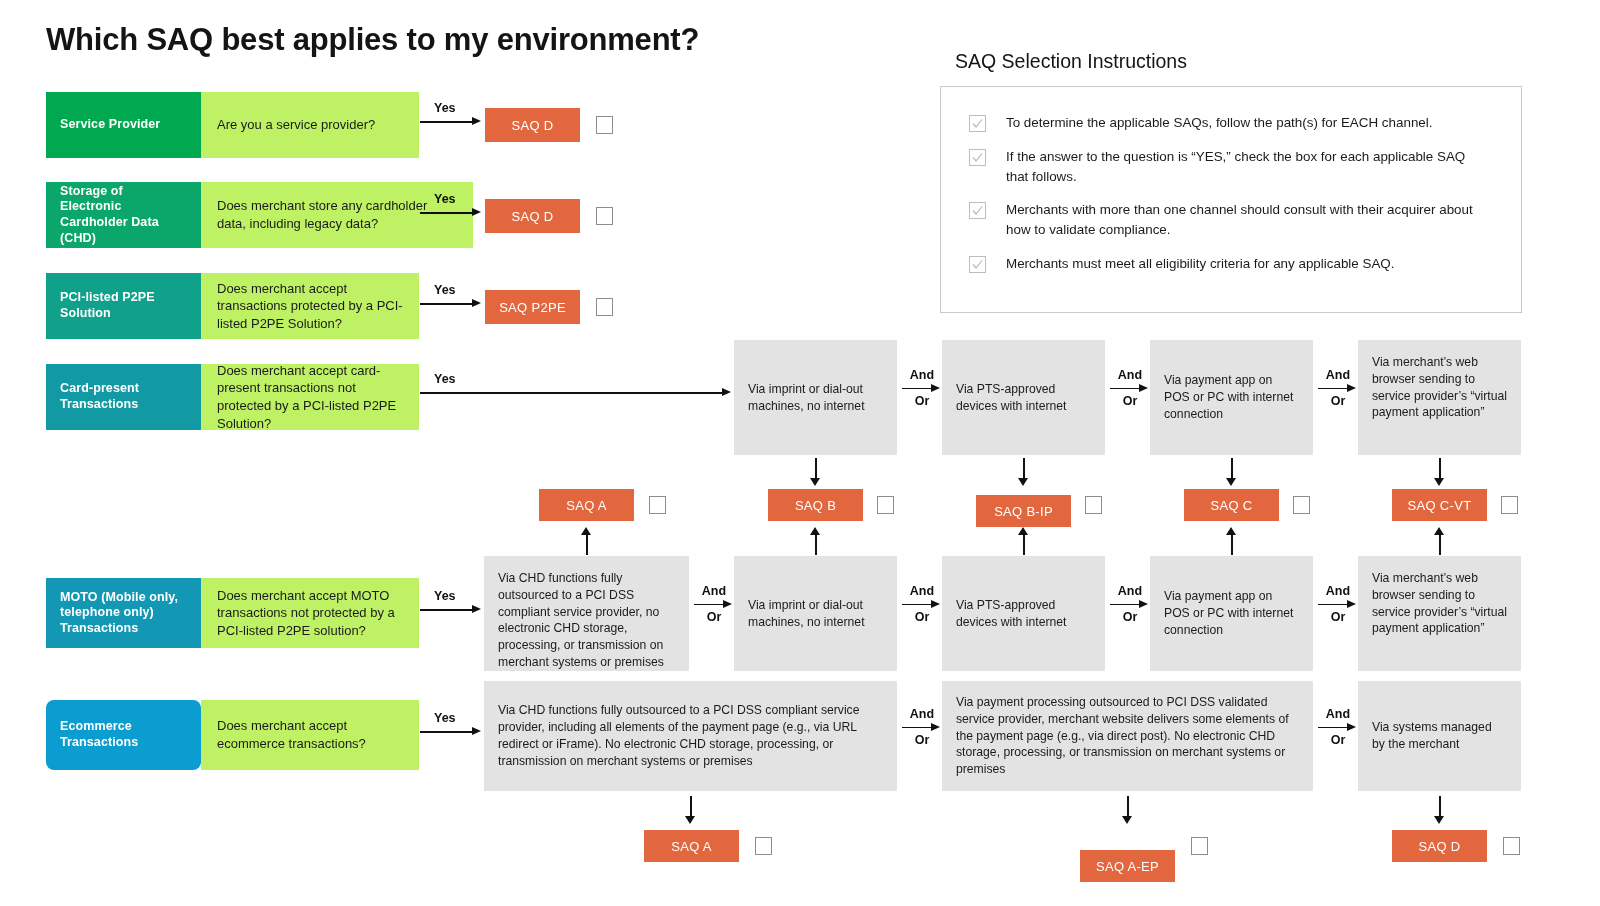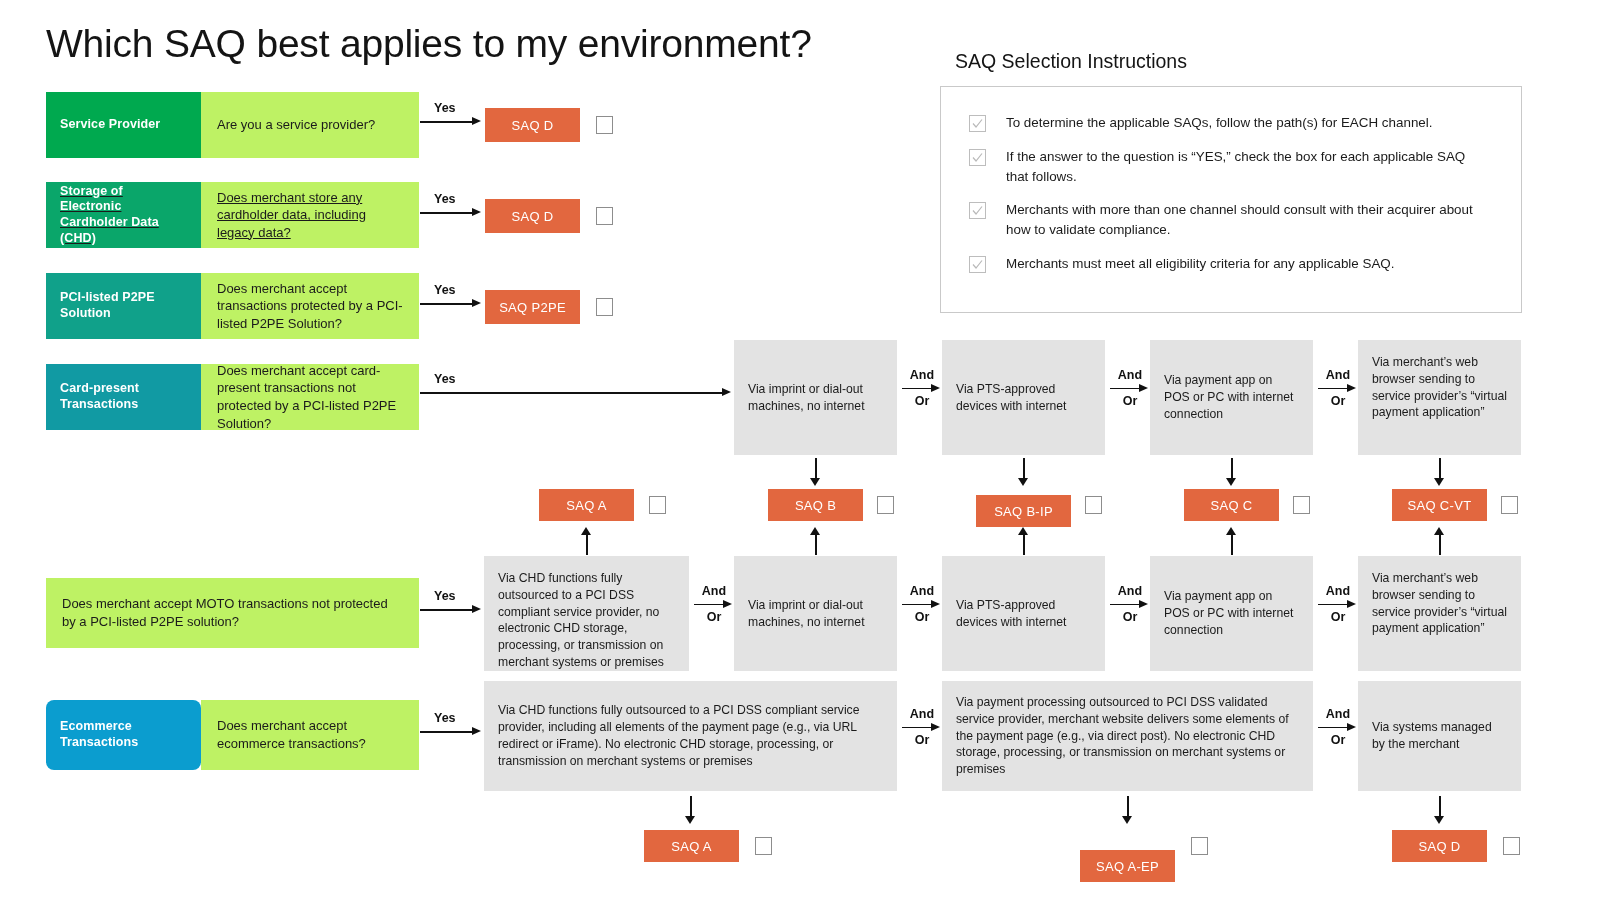--- a/index.html
+++ b/index.html
@@ -6,21 +6,21 @@
   body{
     width:1600px;height:906px;position:relative;overflow:hidden;
     font-family:"Liberation Sans","DejaVu Sans",sans-serif;
     color:#1b1b1b;
     -webkit-font-smoothing:antialiased;
   }
   .abs{position:absolute;box-sizing:border-box;}
 
   
   #page-title{
-    left:46px;top:22px;font-size:39px;font-weight:400;letter-spacing:-.2px;
+    left:46px;top:22px;font-size:31px;font-weight:700;letter-spacing:-.2px;
     color:#141414;white-space:nowrap;
   }
 
   
   .row-chip{
     display:flex;align-items:stretch;
   }
   .chip-label{
     width:155px;display:flex;align-items:center;
     padding:0 14px;box-sizing:border-box;
@@ -152,21 +152,21 @@
 <div class="abs yes-arrow" style="left:420px;top:101px;">
   <span class="yes-word">Yes</span>
   <span class="arrow-line" style="width:62px;">
       <span class="shaft" style="width:53px;"></span>
       <span class="head" style="left:52px;"></span>
     </span>
 </div>
 <div class="abs saq-chip" style="left:485px;top:108px;width:95px;height:34px;">SAQ D</div>
 <div class="abs cb" style="left:596px;top:116px;width:17px;height:18px;"></div>
 
-<div class="abs row-chip" style="left:46px;top:182px;width:373px;height:66px;text-decoration:underline;">
+<div class="abs row-chip" style="left:46px;top:182px;width:427px;height:66px;">
   <div class="chip-label" style="background:#0aa66a;">Storage of Electronic Cardholder Data (CHD)</div>
   <div class="chip-question">Does merchant store any cardholder data, including legacy data?</div>
 </div>
 <div class="abs yes-arrow" style="left:420px;top:192px;">
   <span class="yes-word">Yes</span>
   <span class="arrow-line" style="width:62px;">
       <span class="shaft" style="width:53px;"></span>
       <span class="head" style="left:52px;"></span>
     </span>
 </div>
@@ -275,20 +275,21 @@
 <div class="abs varrow up" style="left:1226px;top:527px;height:28px;">
     <span class="vhead" style="top:0;"></span>
     <span class="vshaft" style="top:8px;height:20px;"></span>
   </div>
 <div class="abs varrow up" style="left:1434px;top:527px;height:28px;">
     <span class="vhead" style="top:0;"></span>
     <span class="vshaft" style="top:8px;height:20px;"></span>
   </div>
 
 <div class="abs row-chip" style="left:46px;top:578px;width:373px;height:70px;">
+  <div class="chip-label" style="background:#1297b5;">MOTO (Mobile only, telephone only) Transactions</div>
   <div class="chip-question">Does merchant accept MOTO transactions not protected by a PCI-listed P2PE solution?</div>
 </div>
 <div class="abs yes-arrow" style="left:420px;top:589px;">
   <span class="yes-word">Yes</span>
   <span class="arrow-line" style="width:62px;">
       <span class="shaft" style="width:53px;"></span>
       <span class="head" style="left:52px;"></span>
     </span>
 </div>
 

